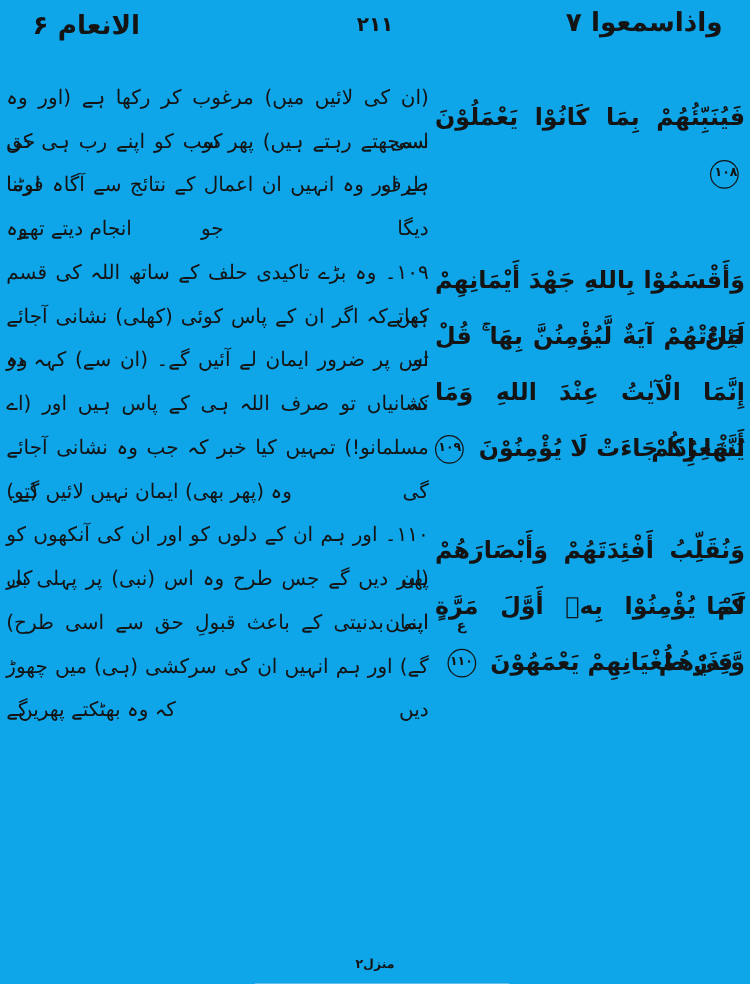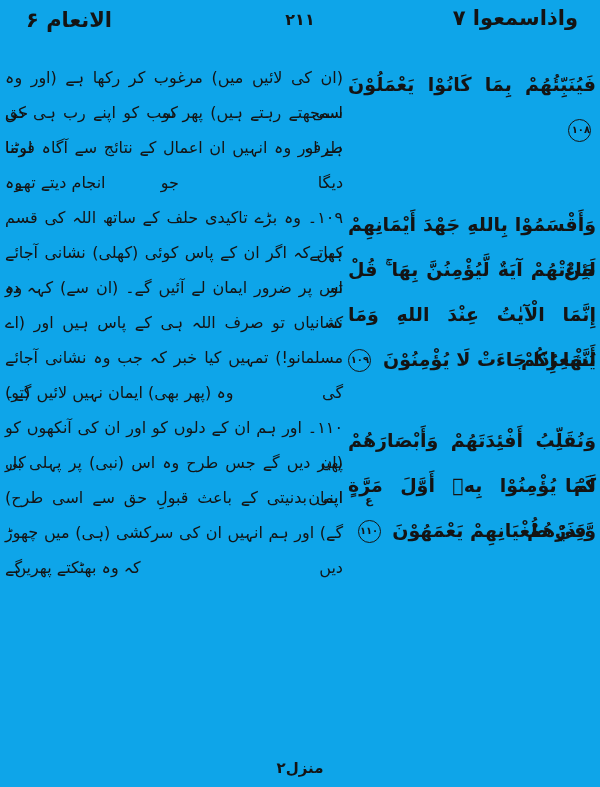--- a/index.html
+++ b/index.html
@@ -35,21 +35,21 @@
     font-size:10px;font-weight:bold;text-align:center;
     vertical-align:middle;margin-right:5px;
   }
   .ayah-wrap{position:relative;display:inline-block;margin-right:5px;}
   .ayah-wrap .ayah-circle{margin-right:0;}
   .ruku-mark{
     position:absolute;top:-13px;left:50%;transform:translateX(-50%);
     font-size:11px;font-weight:bold;line-height:1;
   }
   
-  .footer{position:absolute;bottom:10px;left:0;right:0;text-align:center;font-size:15px;font-weight:bold;}
+  .footer{position:absolute;bottom:10px;left:0;right:0;text-align:center;font-size:10px;font-weight:bold;}
 </style>
 </head>
 <body>
 
 <div class="page">
 
   <span class="hdr-surah">الانعام ۶</span>
   <span class="hdr-page">۲۱۱</span>
   <span class="hdr-juz">واذاسمعوا ۷</span>
 
@@ -66,21 +66,21 @@
     <div class="uline center">وہ (پھر بھی) ایمان نہیں لائیں گے۔</div>
     <div class="uline just">۱۱۰۔ اور ہم ان کے دلوں کو اور ان کی آنکھوں کو (ان کی</div>
     <div class="uline just">پھیر دیں گے جس طرح وہ اس (نبی) پر پہلی بار ایمان</div>
     <div class="uline just">اپنی بدنیتی کے باعث قبولِ حق سے اسی طرح)</div>
     <div class="uline just">گے) اور ہم انہیں ان کی سرکشی (ہی) میں چھوڑ دیں گے</div>
     <div class="uline center">کہ وہ بھٹکتے پھریں۔</div>
   </section>
 
   <section class="arabic-col">
 
-    <div class="ablock" style="top:0px">
+    <div class="ablock" style="top:10px">
       <div class="aline just">
         <span>فَيُنَبِّئُهُمْ بِمَا كَانُوْا يَعْمَلُوْنَ</span>
         <span class="ayah-circle">١٠٨</span>
       </div>
     </div>
 
     <div class="ablock" style="top:140px">
       <div class="aline just">
         <span>وَأَقْسَمُوْا بِاللهِ جَهْدَ أَيْمَانِهِمْ لَئِنْ</span>
       </div>

